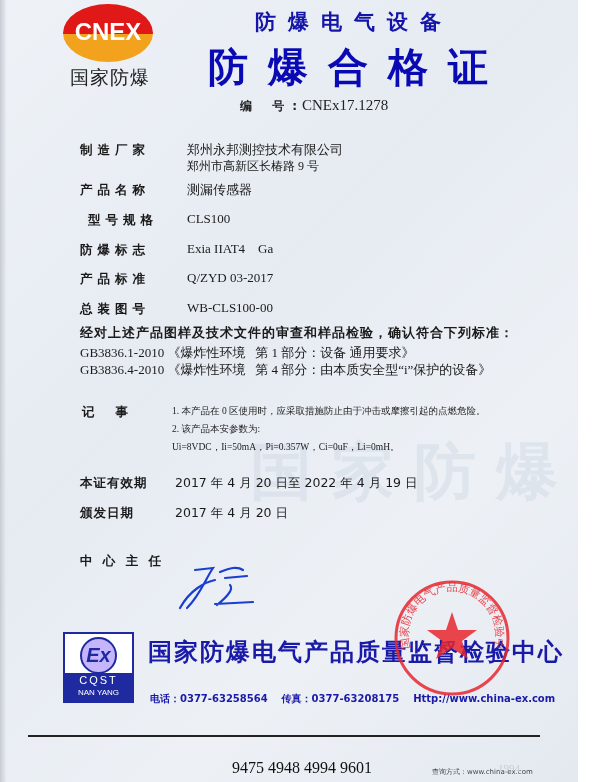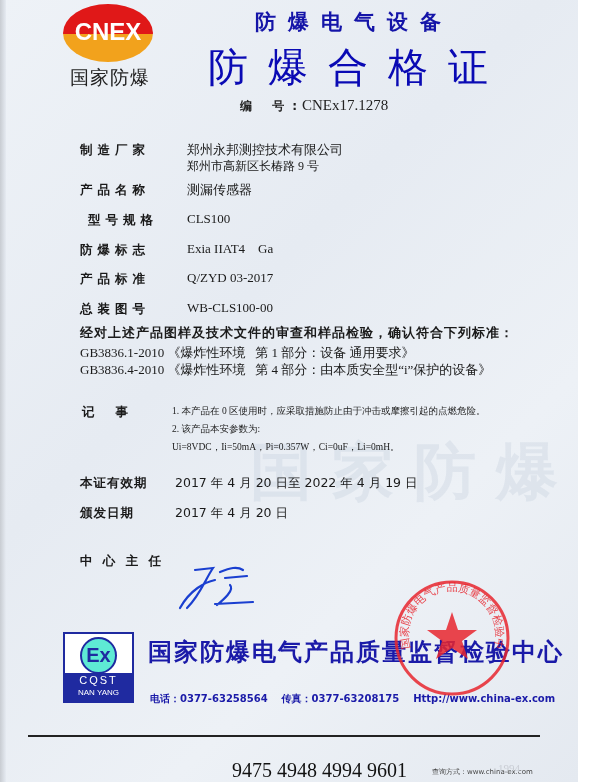--- a/index.html
+++ b/index.html
@@ -10,46 +10,46 @@
   .edge { position:absolute; left:0; top:0; width:6px; height:782px;
           background:linear-gradient(90deg,#c8ccd2,#e6ebf2); }
   .abs { position:absolute; white-space:nowrap; }
   
   .logo-oval { position:absolute; left:63px; top:4px; width:90px; height:58px; border-radius:50%;
                overflow:hidden; background:linear-gradient(180deg,#e01818 0%,#e01818 52%,#f2a21c 52%,#f2a21c 100%); }
   .logo-text { position:absolute; left:0; top:14px; width:90px; text-align:center; color:#fff;
                font-family:"Liberation Sans", sans-serif; font-weight:bold; font-size:24px; letter-spacing:0px; }
   .logo-sub { left:70px; top:65px; font-size:19px; color:#222; letter-spacing:1px; }
   .head-sub { left:255px; top:8px; font-size:21px; color:#1414a8; font-weight:bold; letter-spacing:12px; }
-  .head-main { left:208px; top:40px; font-size:40px; color:#0a0ab4; font-weight:normal; letter-spacing:20px; }
+  .head-main { left:208px; top:40px; font-size:40px; color:#0a0ab4; font-weight:bold; letter-spacing:20px; }
   .no-label { left:240px; top:98px; font-size:12px; font-weight:bold; color:#222; letter-spacing:8px; }
   .no-value { left:302px; top:97px; font-size:15px; color:#222; font-family:"Liberation Serif", serif; }
   .lbl { font-size:12.5px; color:#1a1a1a; letter-spacing:5px; font-weight:bold;text-align:right; }
   .val { font-size:13px; color:#1a1a1a; font-family:"Liberation Serif","DejaVu Serif", serif; }
   .small { font-size:9.5px; color:#222; font-family:"Liberation Serif","DejaVu Serif", serif; }
   .std-head { left:80px; top:324px; font-size:13px; font-weight:bold; color:#1a1a1a; letter-spacing:1px; }
   .std-line { font-size:13px; color:#1a1a1a; font-family:"Liberation Serif","DejaVu Serif", serif; }
   .date-val { font-size:12.5px; color:#1a1a1a; }
   .watermark { left:250px; top:430px; font-size:62px; color:rgba(160,175,200,0.18); letter-spacing:20px; font-weight:bold; }
   .signature { position:absolute; left:175px; top:560px; }
   .exbox { position:absolute; left:63px; top:632px; width:67px; height:67px; border:2px solid #1f2aa0; background:#fff; }
   .exbox .bottom { position:absolute; left:0; bottom:0; width:67px; height:28px; background:#1f2aa0; }
   .ex-circle { position:absolute; left:15px; top:3px; width:33px; height:33px; border:2px solid #1f2aa0; border-radius:50%;
-               color:#1f2aa0; font-weight:bold; font-size:20px; text-align:center; line-height:33px; background:#5eead4;
-               font-family:"Liberation Sans", sans-serif; }
+               color:#1f2aa0; font-weight:bold; font-size:20px; text-align:center; line-height:33px; background:#c4b5fd;
+               font-family:"Liberation Sans", sans-serif;font-style:italic; }
   .cqst { position:absolute; left:0; top:40px; width:67px; text-align:center; color:#fff; font-size:11px;
           letter-spacing:2px; font-family:"Liberation Sans", sans-serif; }
   .nanyang { position:absolute; left:0; top:54px; width:67px; text-align:center; color:#fff; font-size:8px;
              font-family:"Liberation Sans", sans-serif; }
   .org-name { left:148px; top:636px; font-size:24px; color:#1a1aa8; font-family:"DejaVu Serif", serif; font-weight:bold; letter-spacing:2px; }
   .org-addr { left:175px; top:675px; font-size:10px; color:#1a1aa8; font-weight:bold; }
   .org-tel { left:150px; top:692px; font-size:10px; color:#1a1aa8; font-weight:bold; }
   .rule { position:absolute; left:28px; top:735px; width:512px; height:2px; background:#222; }
   .note { left:32px; top:745px; font-size:7.5px; color:#333; }
-  .serial { left:232px; top:759px; font-size:20px; color:#111; font-family:"Liberation Serif", serif; }
+  .serial { left:232px; top:759px; font-size:16px; color:#111; font-family:"Liberation Serif", serif; }
   .query { left:432px; top:767px; font-size:7px; color:#444; }
   .query-faded { left:498px; top:762px; font-size:11px; color:#c9cdd4; font-family:"Liberation Serif", serif; }
   .seal { position:absolute; left:392px; top:578px; }
 </style>
 </head>
 <body>
 
 <div class="paper">
   <div class="edge"></div>
 

